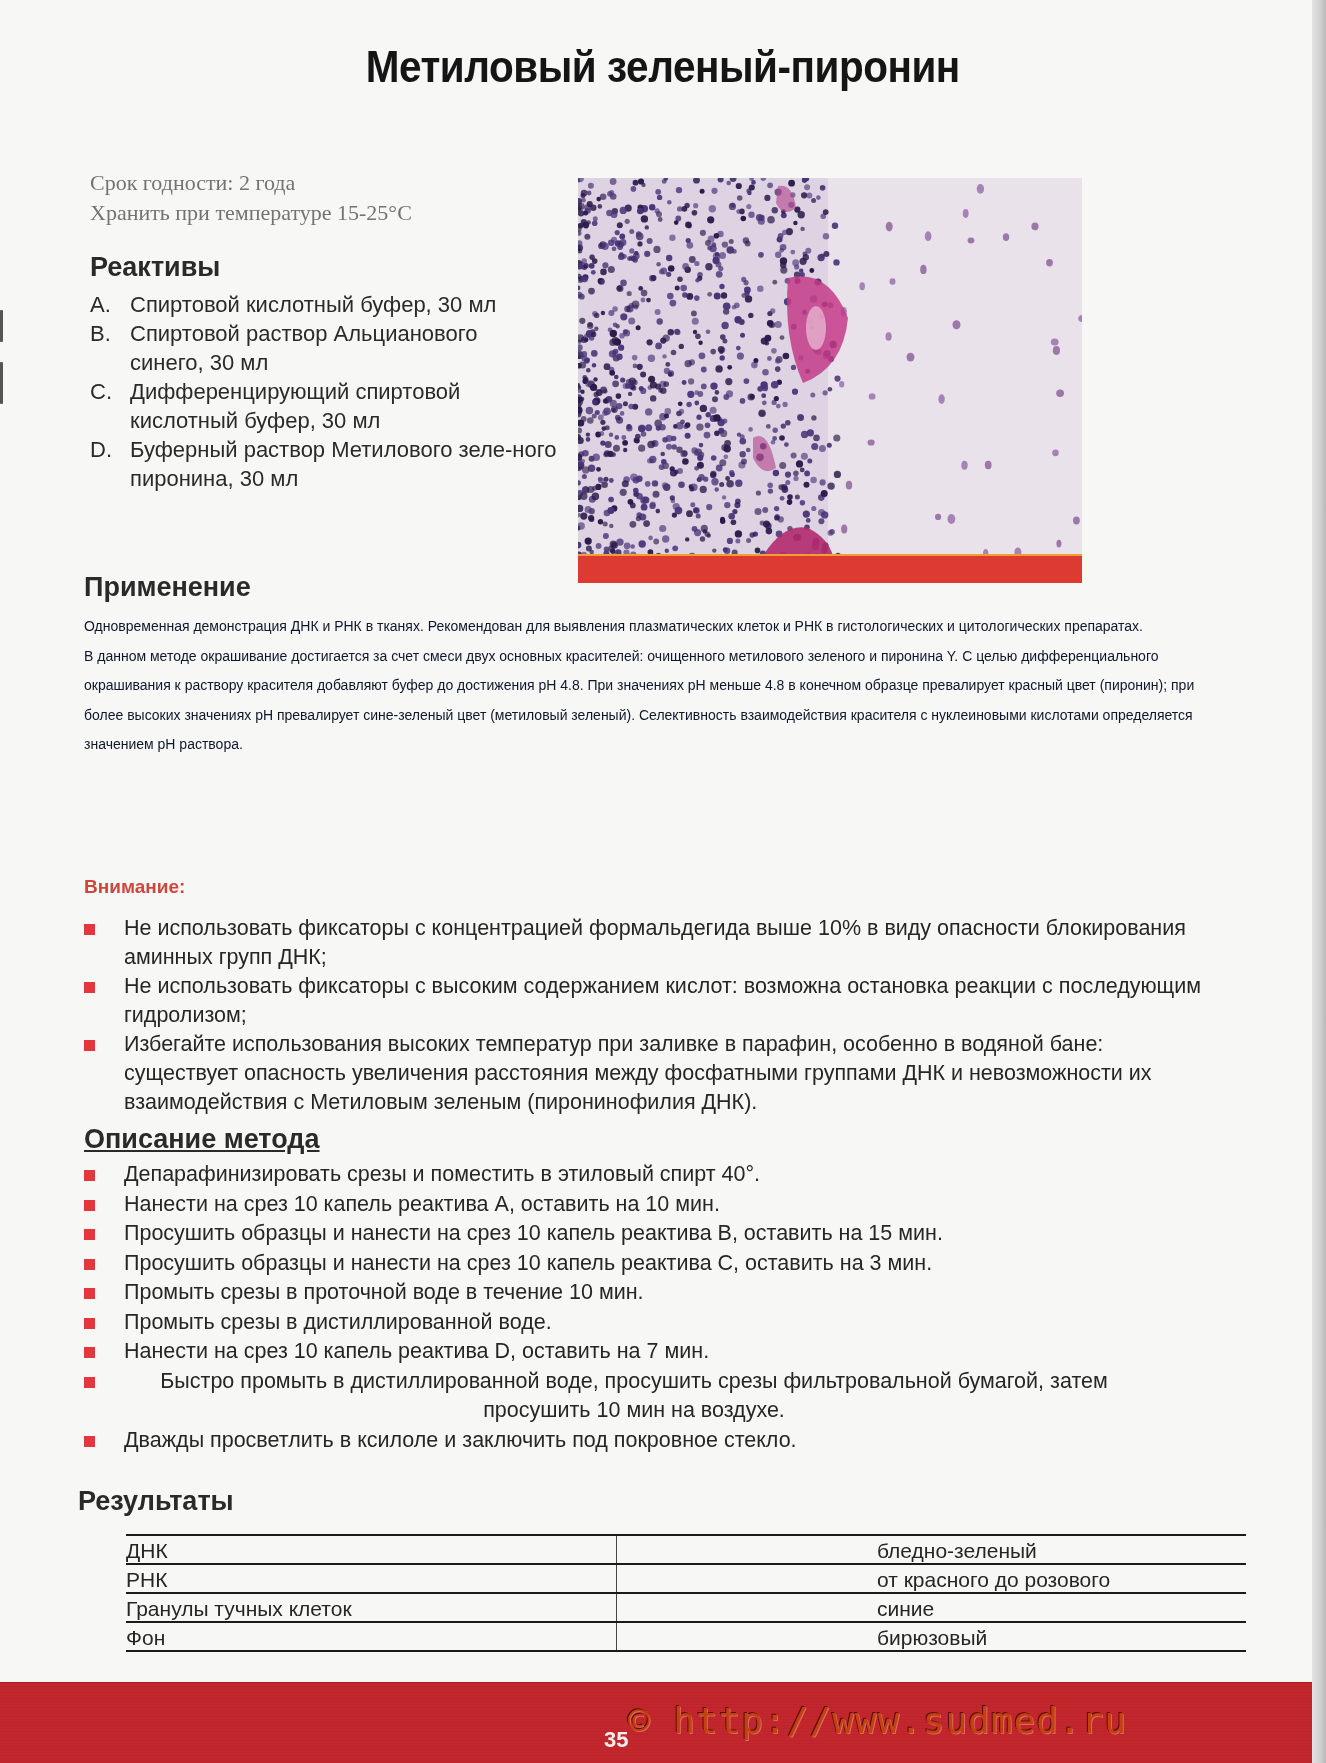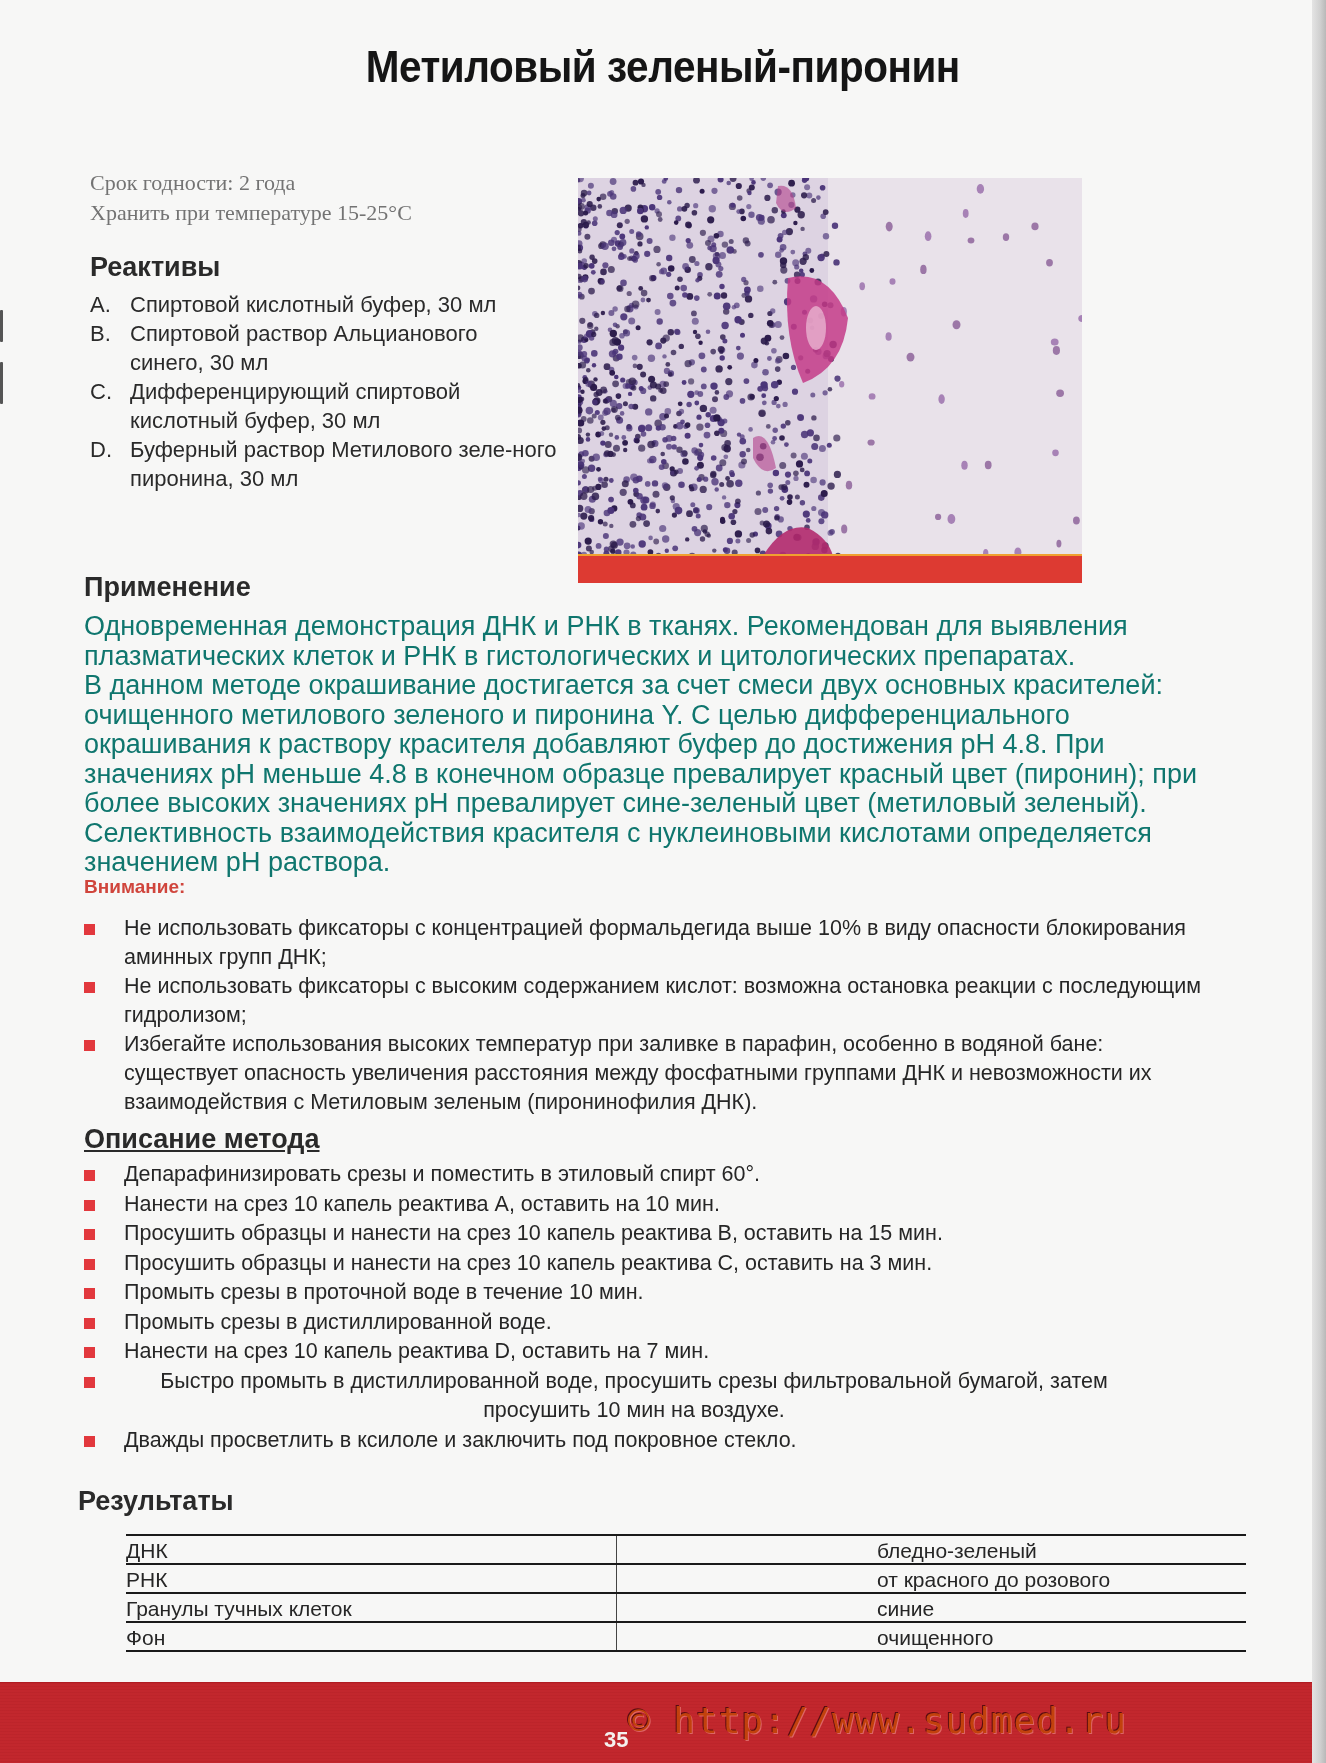--- a/index.html
+++ b/index.html
@@ -25,21 +25,21 @@
   .reagents { position: absolute; left: 90px; top: 290px; width: 480px; font-size: 22px; line-height: 29px; color: #2a2a2a; margin:0; padding:0; list-style:none; }
   .reagents li { display: flex; }
   .reagents .lt { width: 40px; flex: none; }
   .figure { position: absolute; left: 578px; top: 178px; width: 504px; height: 405px; overflow: hidden; background: #e6dfe6; }
   .figure svg { display: block; }
   .caption-bar {
     position: absolute; left: 0; bottom: 0; width: 634px; height: 27px;
     background: #dd3a32; border-top: 2px solid #f0a030;
   }
   .caption-text { position: absolute; right: 14px; bottom: 3px; font-size: 16px; color: #f7e6dc; }
-  .para { position: absolute; left: 84px; width: 1130px; font-size: 27px; line-height: 29.5px; color: #0f766e; margin: 0; }
+  .para { position: absolute; left: 84px; width: 1130px; font-size: 14px; line-height: 29.5px; color: #0f172a; margin: 0; }
   .para p { margin: 0; }
   .attention { position: absolute; left: 84px; top: 876px; font-size: 19px; font-weight: bold; color: #d0453c; }
   .bullets { position: absolute; left: 84px; width: 1130px; margin: 0; padding: 0; list-style: none; font-size: 21.5px; line-height: 29px; color: #262626; }
   .bullets li { position: relative; padding-left: 40px; }
   .bullets .sq { position: absolute; left: 0; top: 10px; width: 11px; height: 11px; background: #e2383d; }
   .results-table { position: absolute; left: 78px; top: 1534px; width: 1120px; border-collapse: collapse; font-size: 21px; color: #262626; margin-left: 48px; }
   .results-table td { height: 27px; padding: 0; border-top: 2.5px solid #1a1a1a; vertical-align: bottom; }
   .results-table tr:last-child td { border-bottom: 2.5px solid #1a1a1a; }
   .results-table td.k { width: 490px; border-right: 1px solid #444; }
   .results-table td.v { padding-left: 260px; }
@@ -1060,21 +1060,21 @@
   <li><span class="sq"></span><span>Не использовать фиксаторы с концентрацией формальдегида выше 10% в виду опасности блокирования аминных групп ДНК;</span></li>
   <li><span class="sq"></span><span>Не использовать фиксаторы с высоким содержанием кислот: возможна остановка реакции с последующим гидролизом;</span></li>
   <li>
       <span class="sq"></span>
       <span style="display:block;width:1060px;">Избегайте использования высоких температур при заливке в парафин, особенно в водяной бане: существует опасность увеличения расстояния между фосфатными группами ДНК и невозможности их взаимодействия с Метиловым зеленым (пиронинофилия ДНК).</span>
     </li>
 </ul>
 
 <div class="h2" style="left:84px;top:1124px;text-decoration:underline;">Описание метода</div>
 <ul class="bullets" style="top:1160px;line-height:29.5px;">
-  <li><span class="sq"></span><span>Депарафинизировать срезы и поместить в этиловый спирт 60°.</span></li>
+  <li><span class="sq"></span><span>Депарафинизировать срезы и поместить в этиловый спирт 40°.</span></li>
   <li><span class="sq"></span><span>Нанести на срез 10 капель реактива A, оставить на 10 мин.</span></li>
   <li><span class="sq"></span><span>Просушить образцы и нанести на срез 10 капель реактива B, оставить на 15 мин.</span></li>
   <li><span class="sq"></span><span>Просушить образцы и нанести на срез 10 капель реактива C, оставить на 3 мин.</span></li>
   <li><span class="sq"></span><span>Промыть срезы в проточной воде в течение 10 мин.</span></li>
   <li><span class="sq"></span><span>Промыть срезы в дистиллированной воде.</span></li>
   <li><span class="sq"></span><span>Нанести на срез 10 капель реактива D, оставить на 7 мин.</span></li>
   <li>
       <span class="sq"></span>
       <span style="display:block;width:1020px;text-align:center;">Быстро промыть в дистиллированной воде, просушить срезы фильтровальной бумагой, затем просушить 10 мин на воздухе.</span>
     </li>
@@ -1091,20 +1091,20 @@
   <tr>
         <td class="k">РНК</td>
         <td class="v">от красного до розового</td>
       </tr>
   <tr>
         <td class="k">Гранулы тучных клеток</td>
         <td class="v">синие</td>
       </tr>
   <tr>
         <td class="k">Фон</td>
-        <td class="v">очищенного</td>
+        <td class="v">бирюзовый</td>
       </tr>
 </tbody>
   </table>
 
 <div class="footer-band"></div>
 <div class="page-number">35</div>
 <div class="watermark">© http://www.sudmed.ru</div>
 
 </body></html>

